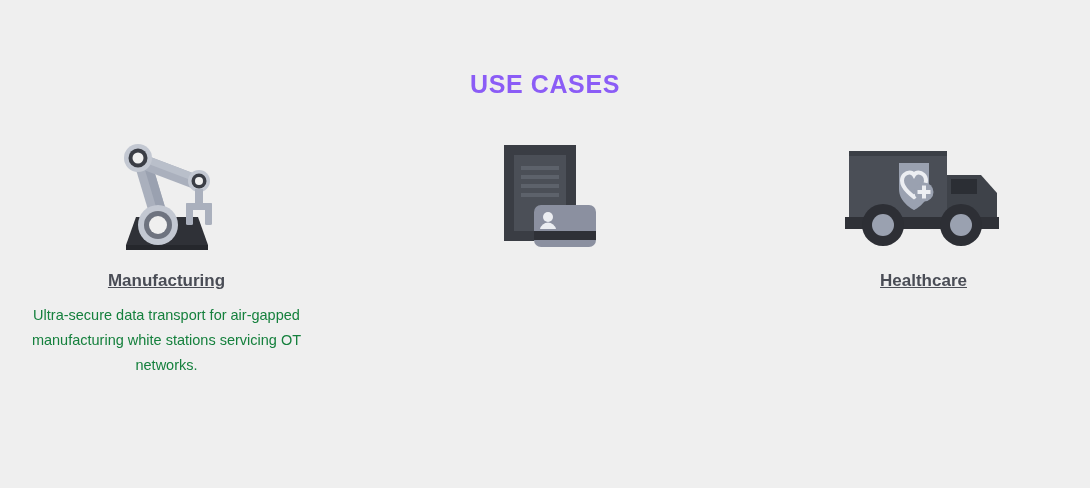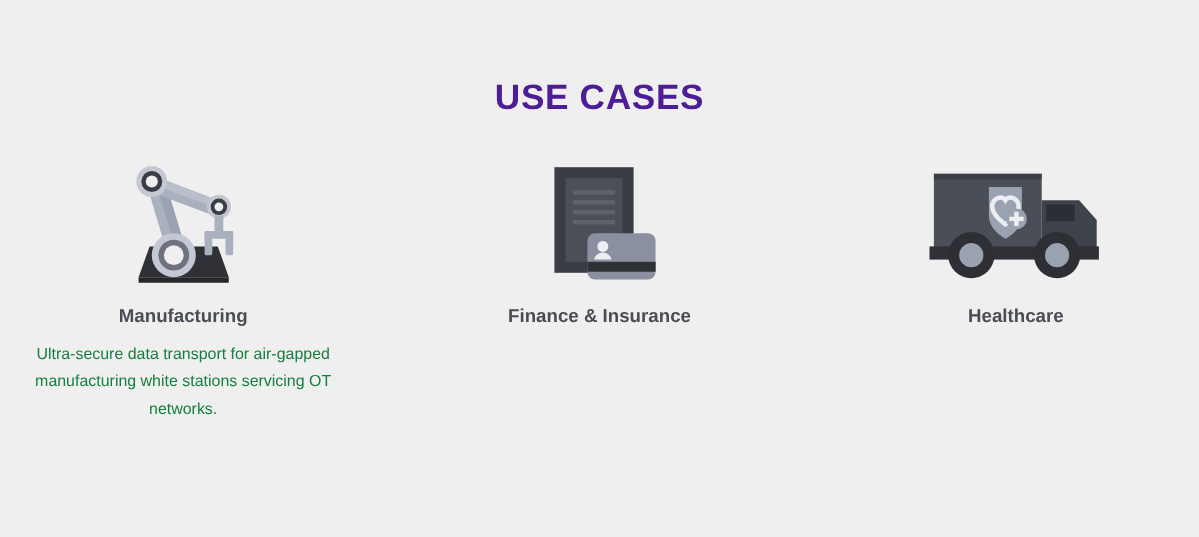--- a/index.html
+++ b/index.html
@@ -17,24 +17,24 @@
     width: 1090px;
     height: 488px;
     box-sizing: border-box;
     display: flex;
     flex-direction: column;
     align-items: center;
     background: #efefef;
   }
   .section-title {
     margin-top: 72px;
-    font-size: 32px;
+    font-size: 25px;
     font-weight: bold;
     letter-spacing: 0.6px;
-    color: #4c1d95;
+    color: #8b5cf6;
     text-align: left;
     line-height: 1;
   }
   .cards {
     margin-top: 42px;
     width: 1090px;
     display: flex;
     flex-direction: row;
     justify-content: space-between;
     align-items: flex-start;
@@ -52,20 +52,21 @@
     display: flex;
     align-items: center;
     justify-content: center;
   }
   .card-title {
     margin-top: 22px;
     font-size: 17px;
     font-weight: bold;
     color: #4a4d56;
     line-height: 1.2;
+    text-decoration: underline;
   }
   .card-desc {
     margin-top: 12px;
     font-size: 14.5px;
     line-height: 25px;
     color: #15803d;
     width: 272px;
   }
 </style>
 </head>
@@ -126,21 +127,20 @@
           <rect x="31" y="56" width="38" height="4" fill="#5d626b"></rect>
 
           <rect x="44" y="68" width="62" height="42" rx="7" fill="#8b90a0"></rect>
 
           <circle cx="58" cy="80" r="5" fill="#eceef2"></circle>
           <path d="M50,92 A8.2,8.2 0 0 1 66,92 Z" fill="#eceef2"></path>
 
           <rect x="44" y="94" width="62" height="9" fill="#2f3137"></rect>
         </svg>
       </div>
-      <div class="card-title">Finance &amp; Insurance</div>
     </div>
 
     <div class="card">
       <div class="icon-wrap">
         <svg width="165" height="115" viewBox="0 0 165 115">
 
           <rect x="8" y="14" width="98" height="72" fill="#4a4e56"></rect>
 
           <rect x="8" y="14" width="98" height="5" fill="#3b3f46"></rect>
 

